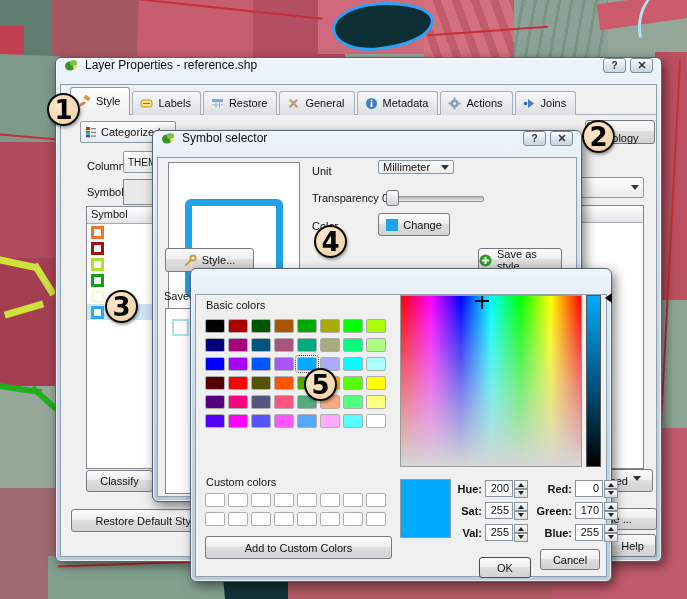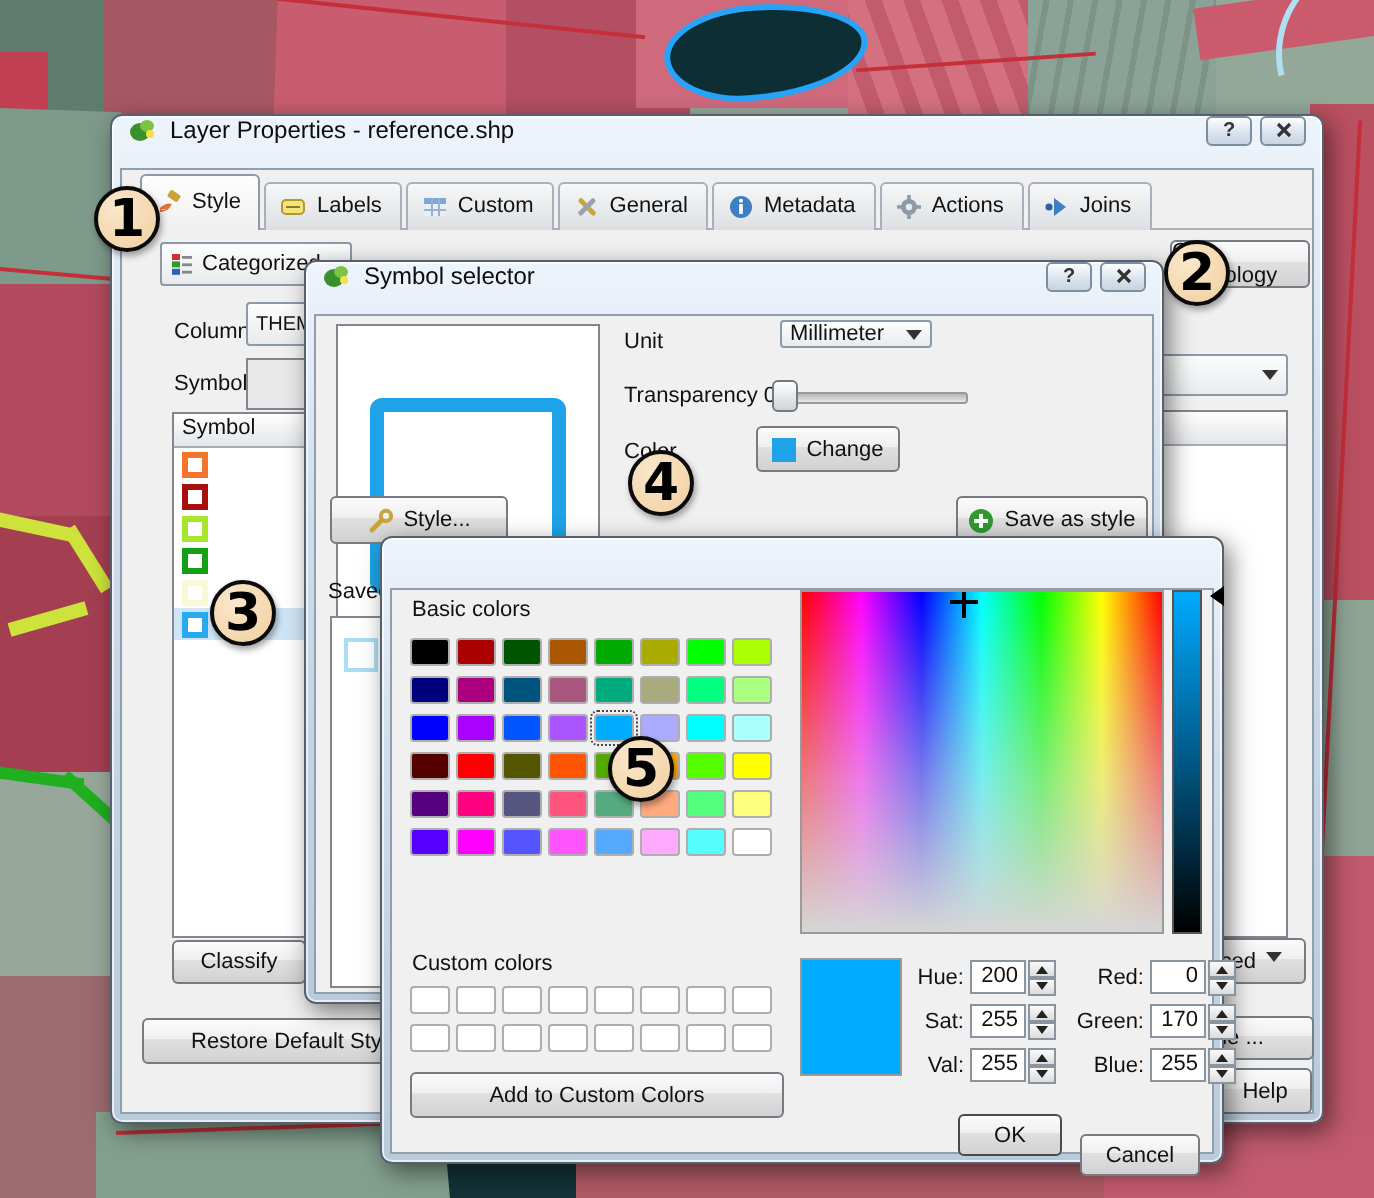--- a/index.html
+++ b/index.html
@@ -88,21 +88,21 @@
   .sw.selsw{outline:1px dotted #444;outline-offset:1px;}
   
   #huesat{position:absolute;border:1px solid #9a9a9a;overflow:hidden;
     background:linear-gradient(to bottom, rgba(255,255,255,0) 0%, rgba(222,222,222,.55) 55%, #d6d6d6 100%),
       linear-gradient(to right,#f00 0%,#f0f 16.6%,#00f 33.3%,#0ff 50%,#0f0 66.6%,#ff0 83.3%,#f00 100%);}
   #xhair-v,#xhair-h{position:absolute;background:#000;}
   #valslider{position:absolute;border:1px solid #555;background:linear-gradient(#00aaff,#004f78 55%,#000);}
   #valarrow{position:absolute;width:0;height:0;border:5px solid transparent;border-right:7px solid #000;}
   
   .fieldrow{position:absolute;display:flex;align-items:center;height:19px;}
-  .flabel{text-align:right;margin-right:3px;}
+  .flabel{text-align:right;margin-right:3px;font-weight:bold;}
   .fbox{width:28px;height:17px;background:#fff;border:1px solid #8a949e;text-align:right;
     padding:1px 3px 0 0;box-sizing:border-box;}
   .spin{width:14px;height:17px;margin-left:1px;display:flex;flex-direction:column;}
   .spin span{flex:1;border:1px solid #8a949e;background:linear-gradient(#fafafa,#dcdcdc);
     display:flex;align-items:center;justify-content:center;}
   .spin i{width:0;height:0;border:3px solid transparent;}
   .spin .up i{border-bottom:4px solid #222;transform:translateY(-1px);}
   .spin .dn i{border-top:4px solid #222;transform:translateY(1px);}
   
   #tabbar{position:absolute;left:9px;top:3px;display:flex;align-items:flex-end;height:27px;}
@@ -201,21 +201,21 @@
             <path d="M3 6.5 H10" stroke="#8a7b28"></path>
             </svg>
           <span>Labels</span>
           </div>
         <div class="tab">
           <svg class="ic" width="13" height="13" viewBox="0 0 13 13">
             <rect x="1" y="2" width="11" height="9" fill="#e8eef5" stroke="#5f7florin"></rect>
             <rect x="1" y="2" width="11" height="3" fill="#7da7d9"></rect>
             <path d="M1 8 H12 M5 2 V11 M8.5 2 V11" stroke="#9ab0c8"></path>
             </svg>
-          <span>Custom</span>
+          <span>Restore</span>
           </div>
         <div class="tab">
           <svg class="ic" width="13" height="13" viewBox="0 0 13 13">
             <rect x="1" y="5.2" width="11" height="2.4" rx="1" transform="rotate(45 6.5 6.5)" fill="#c9a43c"></rect>
             <rect x="1" y="5.2" width="11" height="2.4" rx="1" transform="rotate(-45 6.5 6.5)" fill="#9aa3ad"></rect>
             </svg>
           <span>General</span>
           </div>
         <div class="tab">
           <svg class="ic" width="13" height="13" viewBox="0 0 13 13">
@@ -336,21 +336,21 @@
             </svg>
         </span>
       </span>
     </div>
     <div class="body">
       <div class="whitebox" style="left:10px;top:4px;width:132px;height:172px;display:flex;align-items:center;justify-content:center">
         <div id="bigsymbol" style="width:84px;height:84px;border:7px solid #1ea3e8;border-radius:6px;background:#fff"></div>
       </div>
 
       <div class="lbl" style="left:154px;top:7px">Unit</div>
-      <div class="combo" style="left:232px;top:2px;width:76px;height:14px">
+      <div class="combo" style="left:220px;top:2px;width:76px;height:14px">
         <span>Millimeter</span>
         <span class="arr"></span>
       </div>
 
       <div class="lbl" style="left:154px;top:34px">Transparency 0%</div>
       <div class="groove" style="left:232px;top:38px;width:92px"></div>
       <div class="shandle" style="left:228px;top:32px"></div>
 
       <div class="lbl" style="left:154px;top:62px">Color</div>
       <div class="btn" style="left:220px;top:55px;width:72px;height:23px">
@@ -358,21 +358,21 @@
         <span>Change</span>
       </div>
 
       <div class="btn" style="left:7px;top:90px;width:89px;height:24px">
         <svg class="ic" width="13" height="13" viewBox="0 0 13 13">
           <path d="M2 11 L7 6" stroke="#c9a43c" stroke-width="2.4" stroke-linecap="round"></path>
           <circle cx="9" cy="4" r="2.6" fill="none" stroke="#c9a43c" stroke-width="2"></circle>
         </svg>
         <span>Style...</span>
       </div>
-      <div class="btn" style="left:320px;top:90px;width:96px;height:24px">
+      <div class="btn" style="left:320px;top:90px;width:84px;height:24px">
         <svg class="ic" width="13" height="13" viewBox="0 0 13 13">
           <circle cx="6.5" cy="6.5" r="6" fill="#2f9a2f"></circle>
           <path d="M6.5 3 V10 M3 6.5 H10" stroke="#fff" stroke-width="2"></path>
         </svg>
         <span>Save as style</span>
       </div>
 
       <div class="lbl" style="left:6px;top:132px">Saved styles</div>
       <div class="whitebox" style="left:7px;top:150px;width:410px;height:186px">
         <div style="position:absolute;left:6px;top:10px;width:13px;height:13px;border:2px solid #aadef2;background:#fff"></div>
@@ -530,21 +530,21 @@
             </span>
             <span class="dn">
               <i></i>
             </span>
           </span>
       </div>
 
       <div class="btn" style="left:283px;top:262px;width:52px;height:21px;border-color:#4a4a4a">
         <span>OK</span>
       </div>
-      <div class="btn" style="left:344px;top:272px;width:60px;height:21px">
+      <div class="btn" style="left:344px;top:254px;width:60px;height:21px">
         <span>Cancel</span>
       </div>
     </div>
   </div>
 
   <div id="callouts">
       <div class="callout" style="left: 47px; top: 93px;">1</div>
       <div class="callout" style="left: 582px; top: 120px;">2</div>
       <div class="callout" style="left: 105px; top: 290px;">3</div>
       <div class="callout" style="left: 314px; top: 225px;">4</div>

